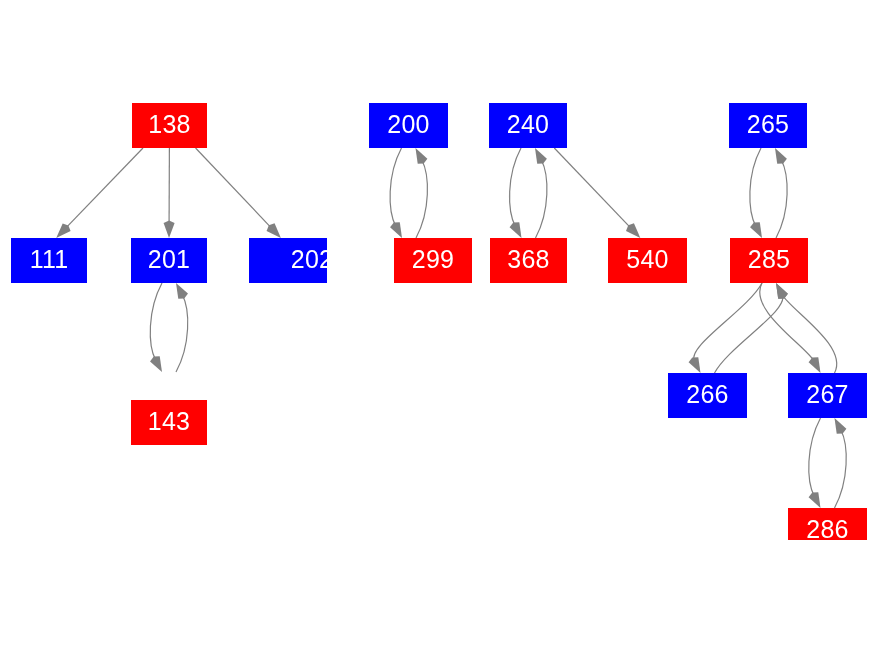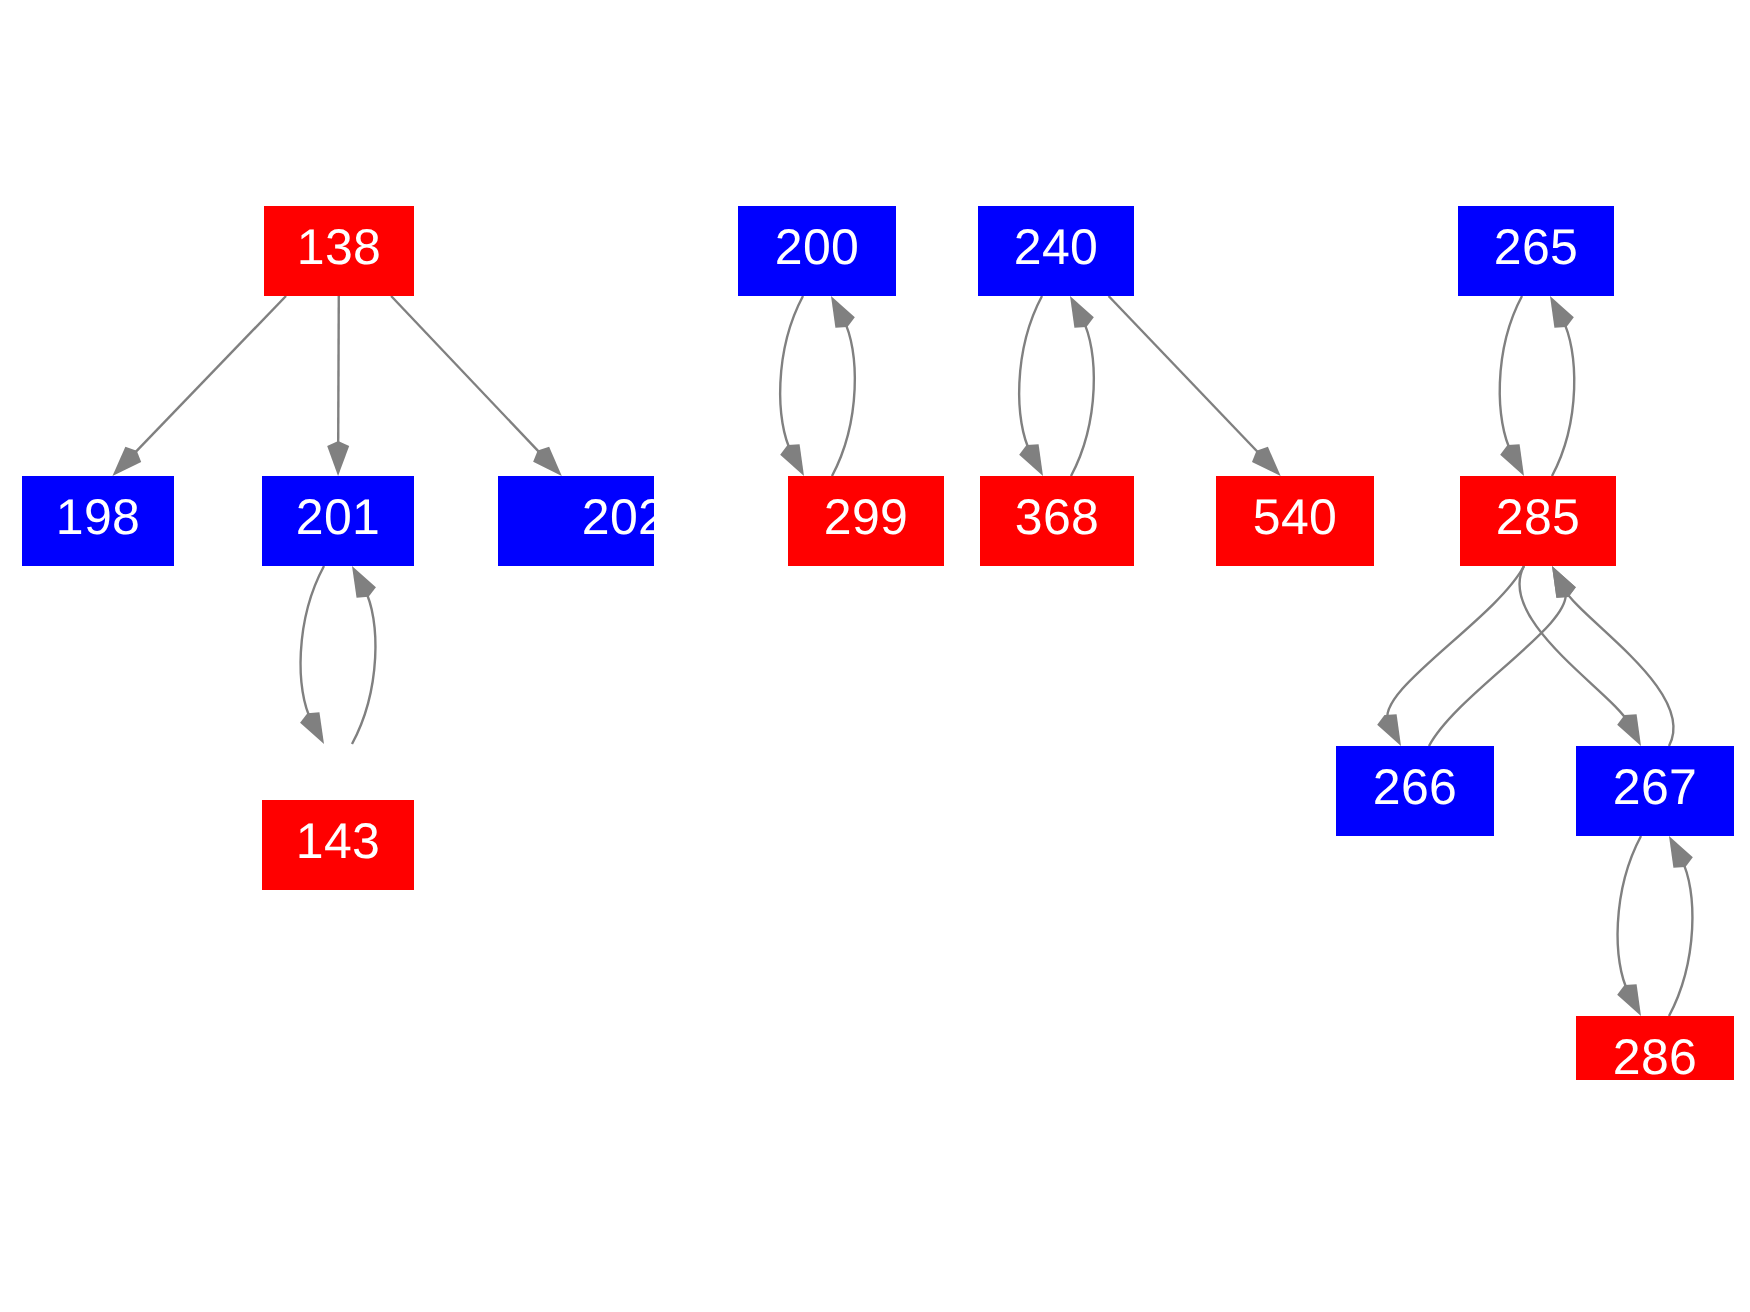--- a/index.html
+++ b/index.html
@@ -89,21 +89,21 @@
       <path d="M820.5,418 C806.1,445 806.1,481 814.3823529411765,496.52941176470586" class="edge-path"></path>
       <polygon points="820.5,508 808.5882352941177,497.35294117647055 812.264705882353,492.55882352941177 818.2941176470589,492.1764705882353" class="edge-head"></polygon>
       <path d="M834.5,508 C848.9,481 848.9,445 840.6176470588235,429.47058823529414" class="edge-path"></path>
       <polygon points="834.5,418 846.4117647058823,428.64705882352945 842.735294117647,433.44117647058823 836.7058823529411,433.8235294117647" class="edge-head"></polygon>
     </svg>
   <div id="node-layer">
       <div class="node" style="left: 132px; top: 103px; width: 75px; height: 45px; background: rgb(255, 0, 0);">
         <span class="node-label">138</span>
       </div>
       <div class="node" style="left: 11px; top: 238px; width: 76px; height: 45px; background: rgb(0, 0, 255);">
-        <span class="node-label">198</span>
+        <span class="node-label">111</span>
       </div>
       <div class="node" style="left: 131px; top: 238px; width: 76px; height: 45px; background: rgb(0, 0, 255);">
         <span class="node-label">201</span>
       </div>
       <div class="node" style="left: 249px; top: 238px; width: 78px; height: 45px; background: rgb(0, 0, 255); padding-left: 48px;">
         <span class="node-label">202</span>
       </div>
       <div class="node" style="left: 131px; top: 372px; width: 76px; height: 45px; background: rgb(255, 0, 0); margin-top: 28px;">
         <span class="node-label">143</span>
       </div>

